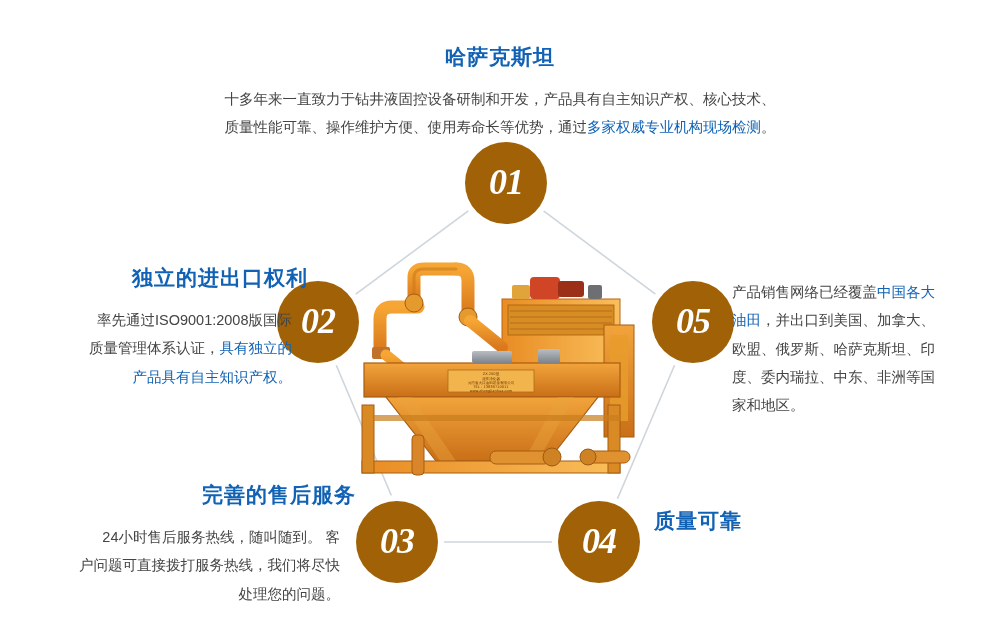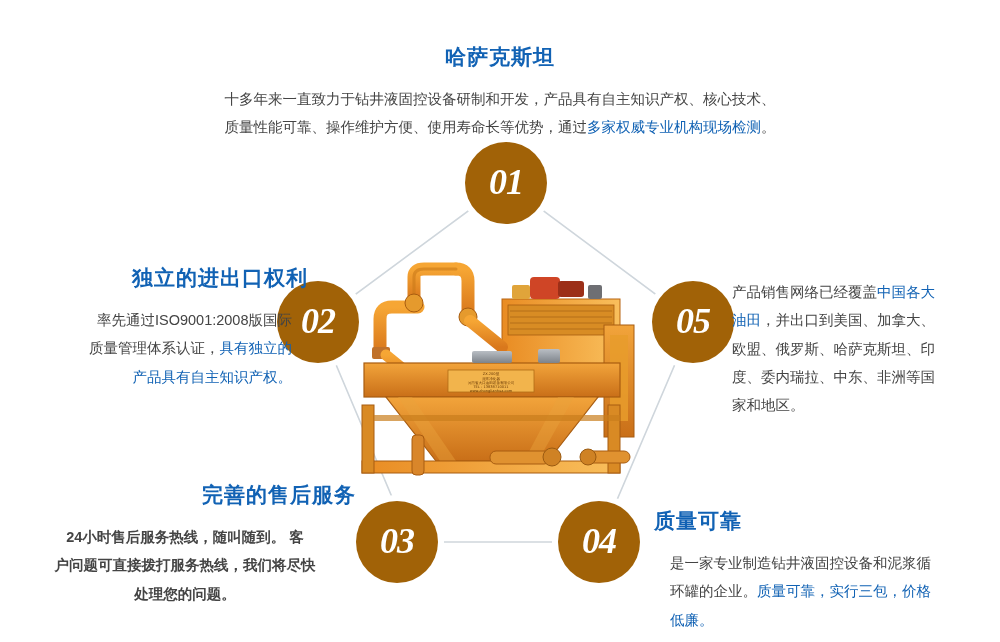--- a/index.html
+++ b/index.html
@@ -67,21 +67,21 @@
   #b2{left:18px;top:265px;width:290px;text-align:right;}
   #b2 .title{text-align:right;}
   #b2 .body{text-align:right;}
 
   
   #b5{left:716px;top:262px;width:274px;text-align:left;}
 
   
   #b3{left:14px;top:482px;width:342px;text-align:right;}
   #b3 .title{text-align:right;}
-  #b3 .body{text-align:center;font-weight:bold;}
+  #b3 .body{text-align:right;}
 
   
   #b4{left:654px;top:508px;width:338px;text-align:left;}
 
   
   .machine{position:absolute;left:352px;top:255px;width:300px;height:232px;}
 </style>
 </head>
 <body>
 
@@ -220,20 +220,15 @@
     <h3 class="title">完善的售后服务</h3>
     <p class="body">
       <span>24小时售后服务热线，随叫随到。 客</span><br>
       <span>户问题可直接拨打服务热线，我们将尽快</span><br>
       <span>处理您的问题。</span>
     </p>
   </div>
 
   <div class="blk" id="b4">
     <h3 class="title">质量可靠</h3>
-    <p class="body">
-      <span>是一家专业制造钻井液固控设备和泥浆循</span><br>
-      <span>环罐的企业。</span><span class="hl">质量可靠，实行三包，价格</span><br>
-      <span class="hl">低廉。</span>
-    </p>
   </div>
 
 </div>
 
 </body></html>

